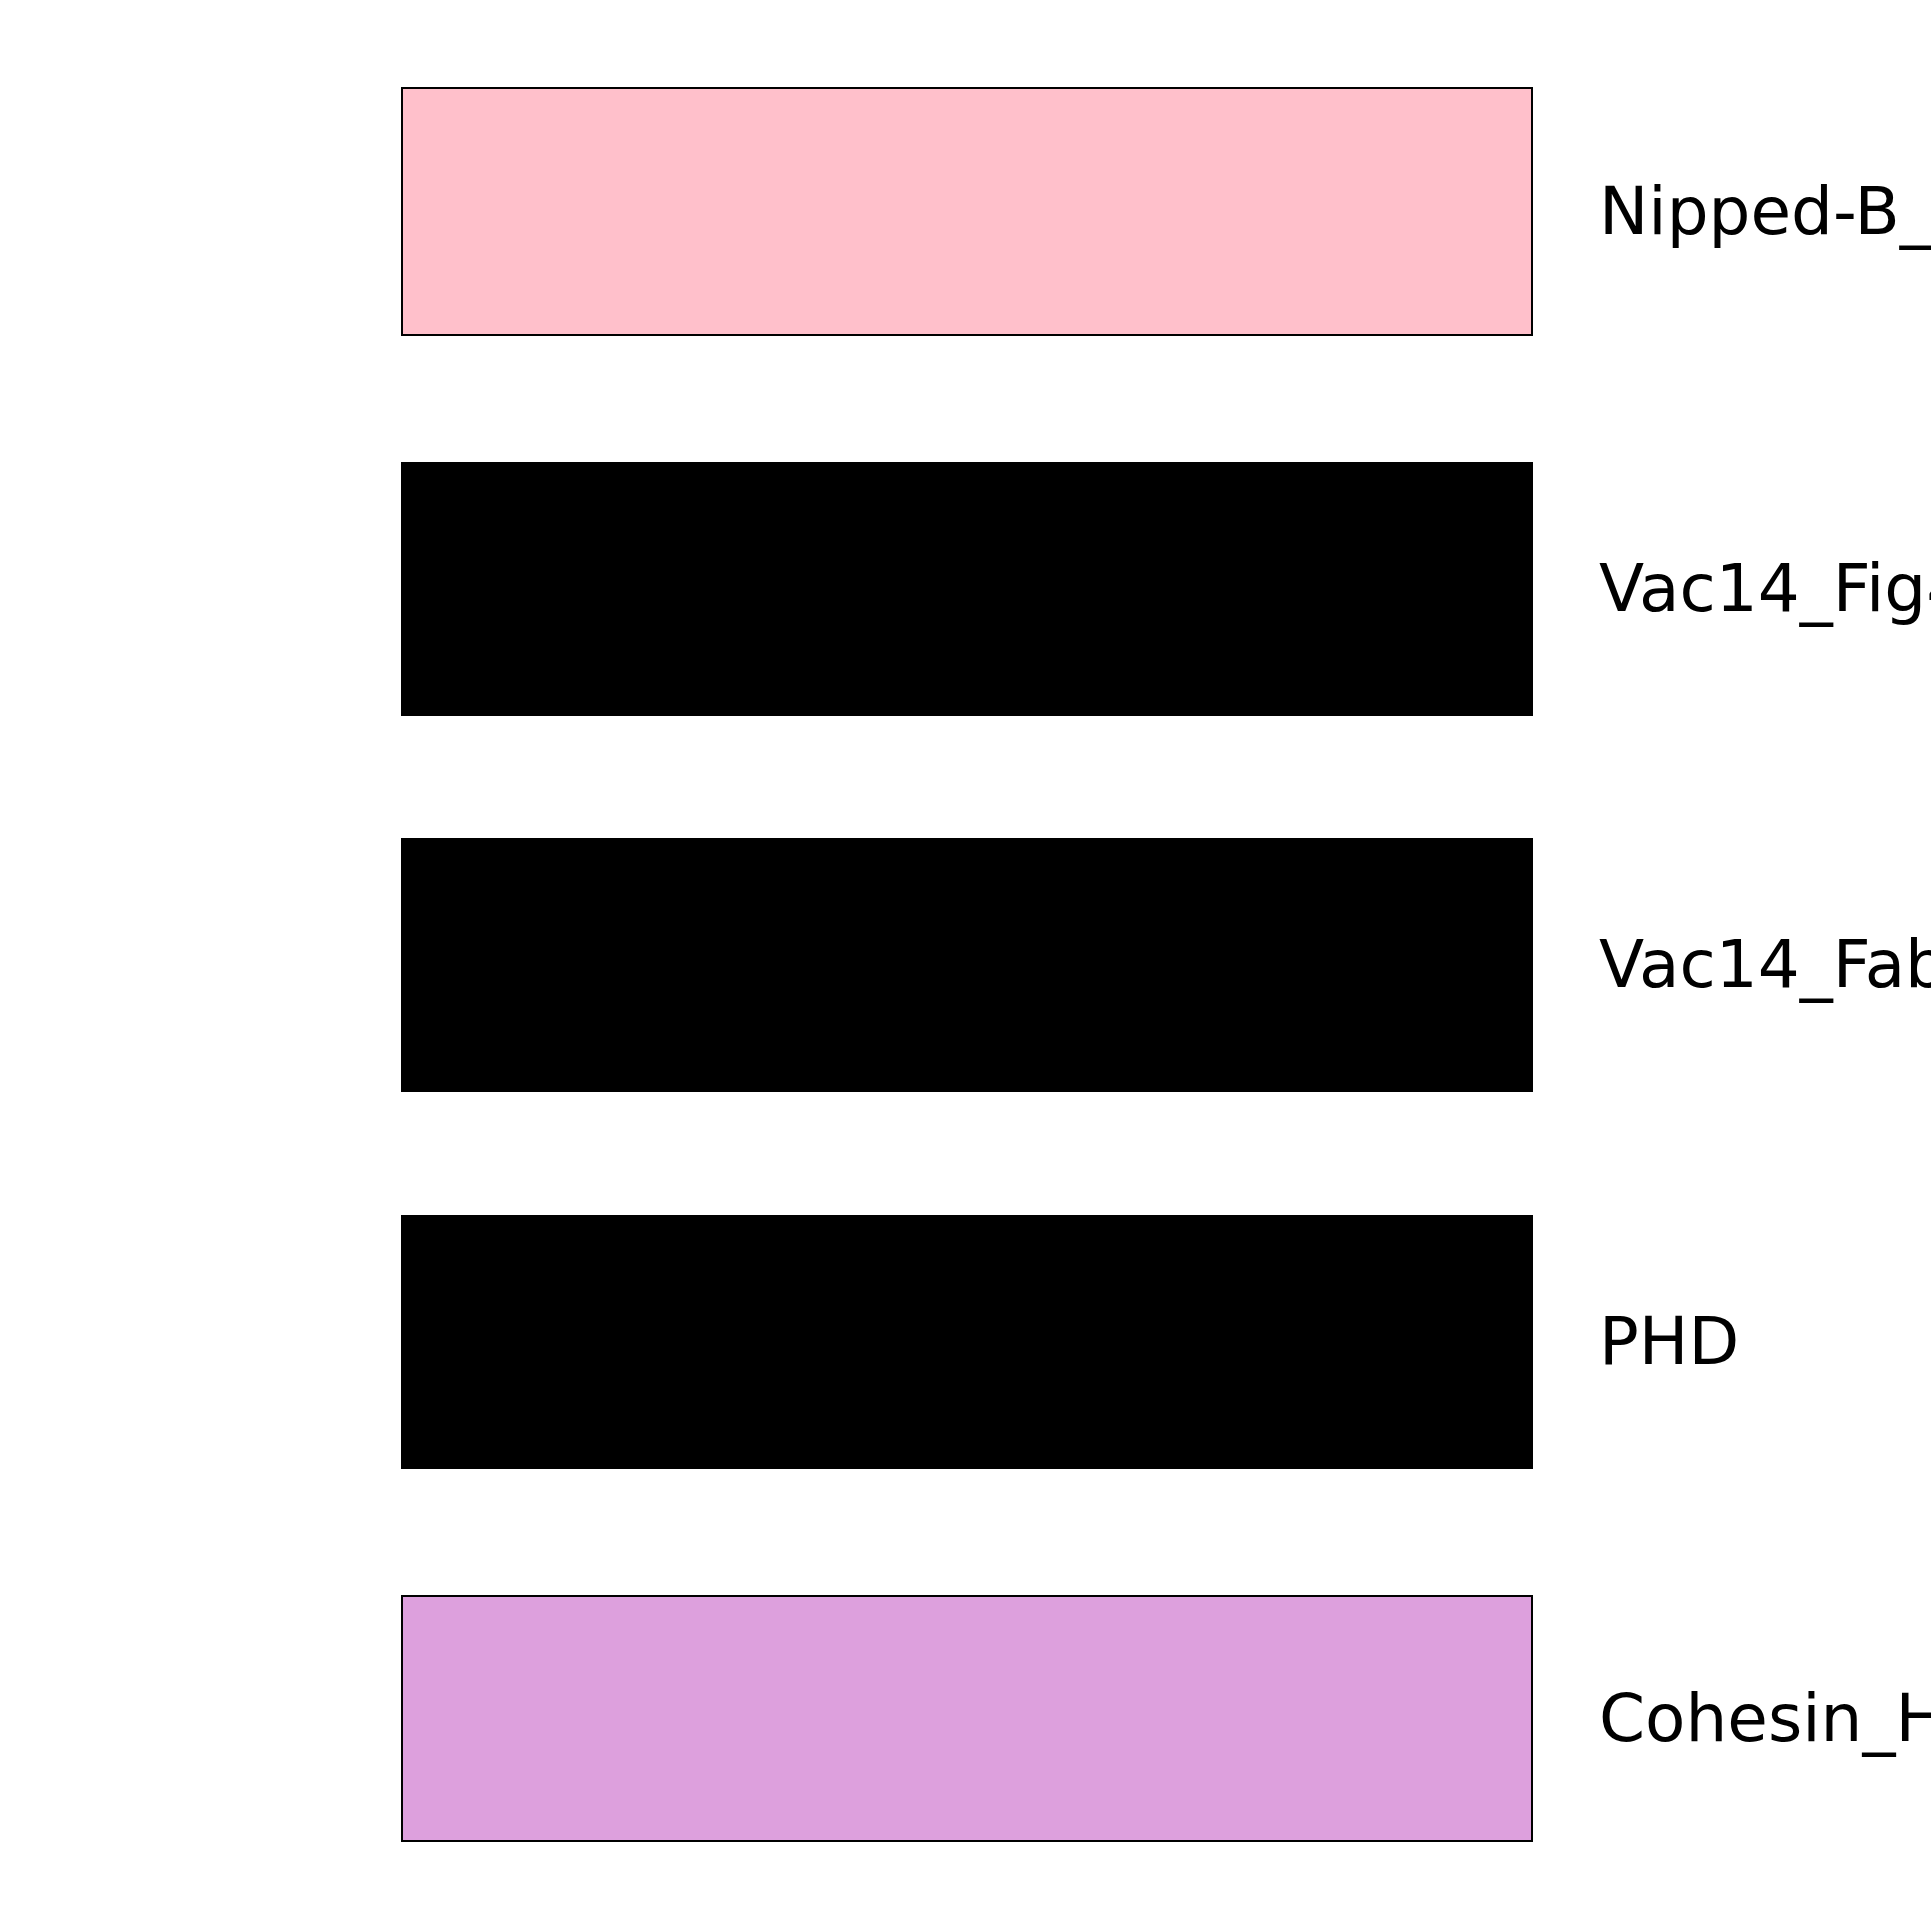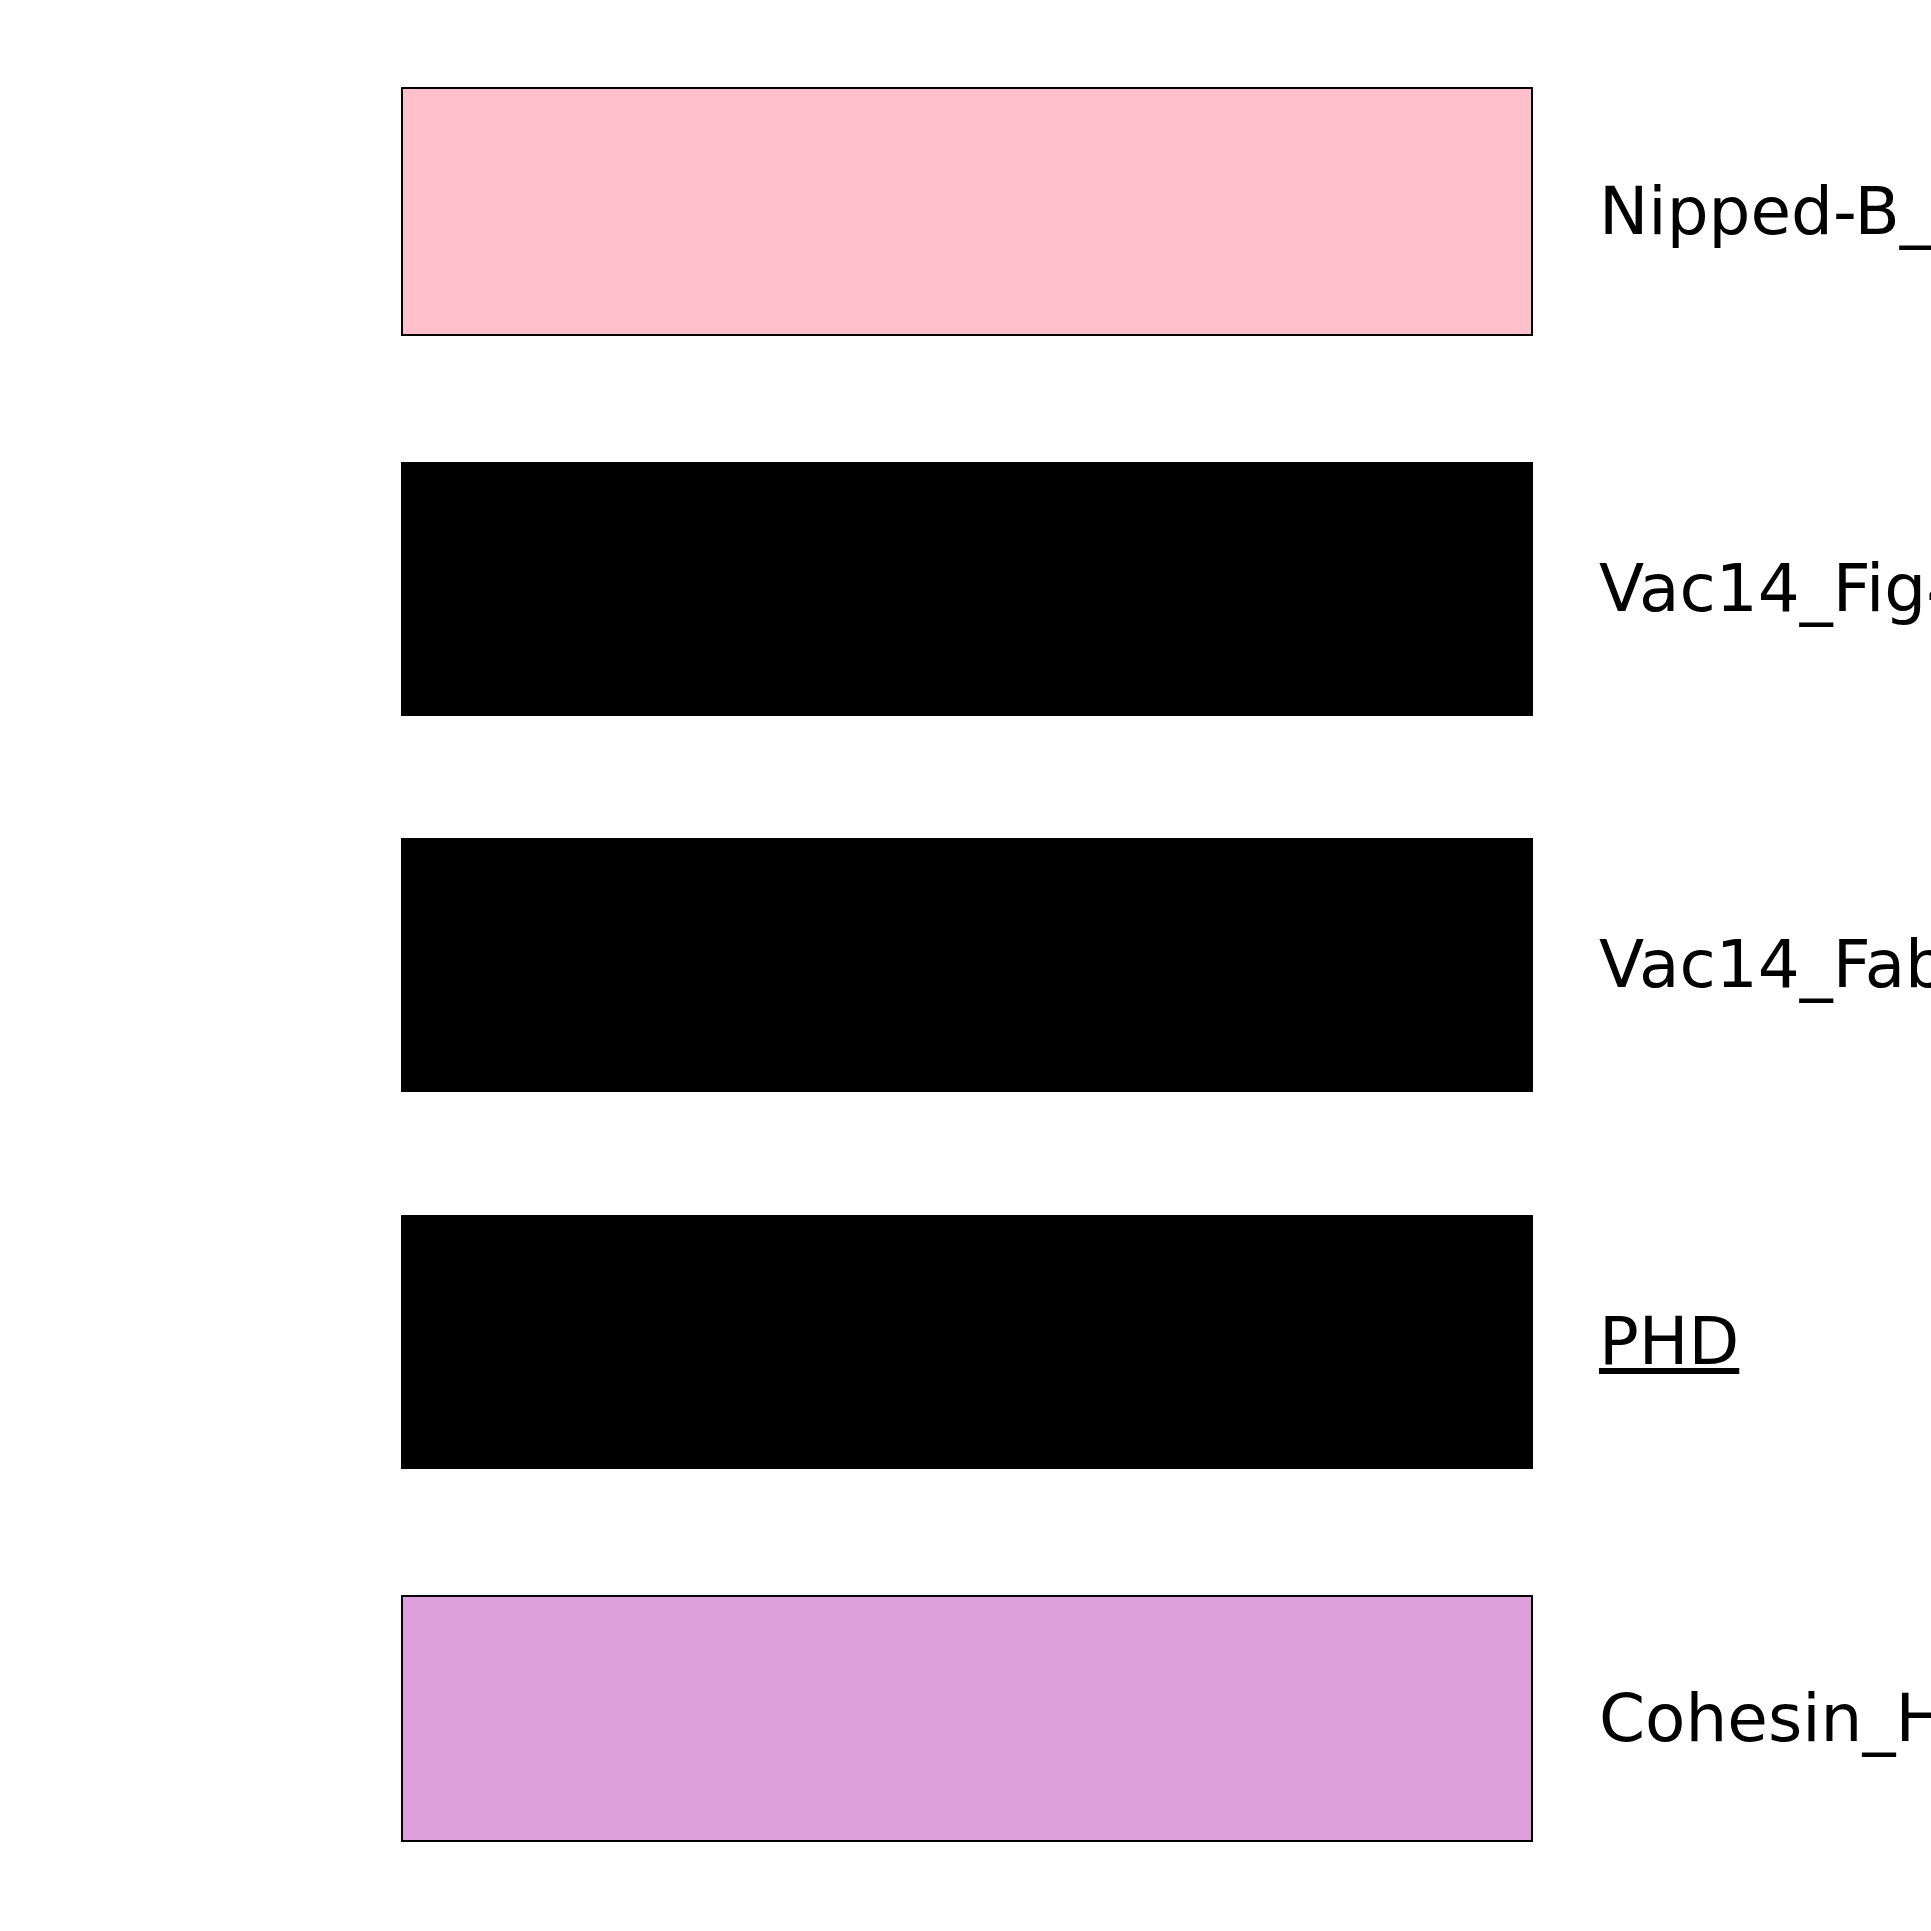--- a/index.html
+++ b/index.html
@@ -56,21 +56,21 @@
     <div class="swatch-label" style="top: 556px;">Vac14_Fig4</div>
   </div>
 
   <div class="legend-row">
     <div class="swatch" style="top: 838px; height: 254px; background-color: rgb(0, 0, 0); border-color: rgb(0, 0, 0);"></div>
     <div class="swatch-label" style="top: 932px;">Vac14_Fab1</div>
   </div>
 
   <div class="legend-row">
     <div class="swatch" style="top: 1215px; height: 254px; background-color: rgb(0, 0, 0); border-color: rgb(0, 0, 0);"></div>
-    <div class="swatch-label" style="top: 1309px; text-decoration: underline;">PHD</div>
+    <div class="swatch-label" style="top: 1309px;">PHD</div>
   </div>
 
   <div class="legend-row">
     <div class="swatch" style="top: 1595px; height: 247px; background-color: rgb(221, 160, 221); border-color: rgb(0, 0, 0);"></div>
     <div class="swatch-label" style="top: 1686px;">Cohesin_HEAT</div>
   </div>
 
 </div>
 
 

